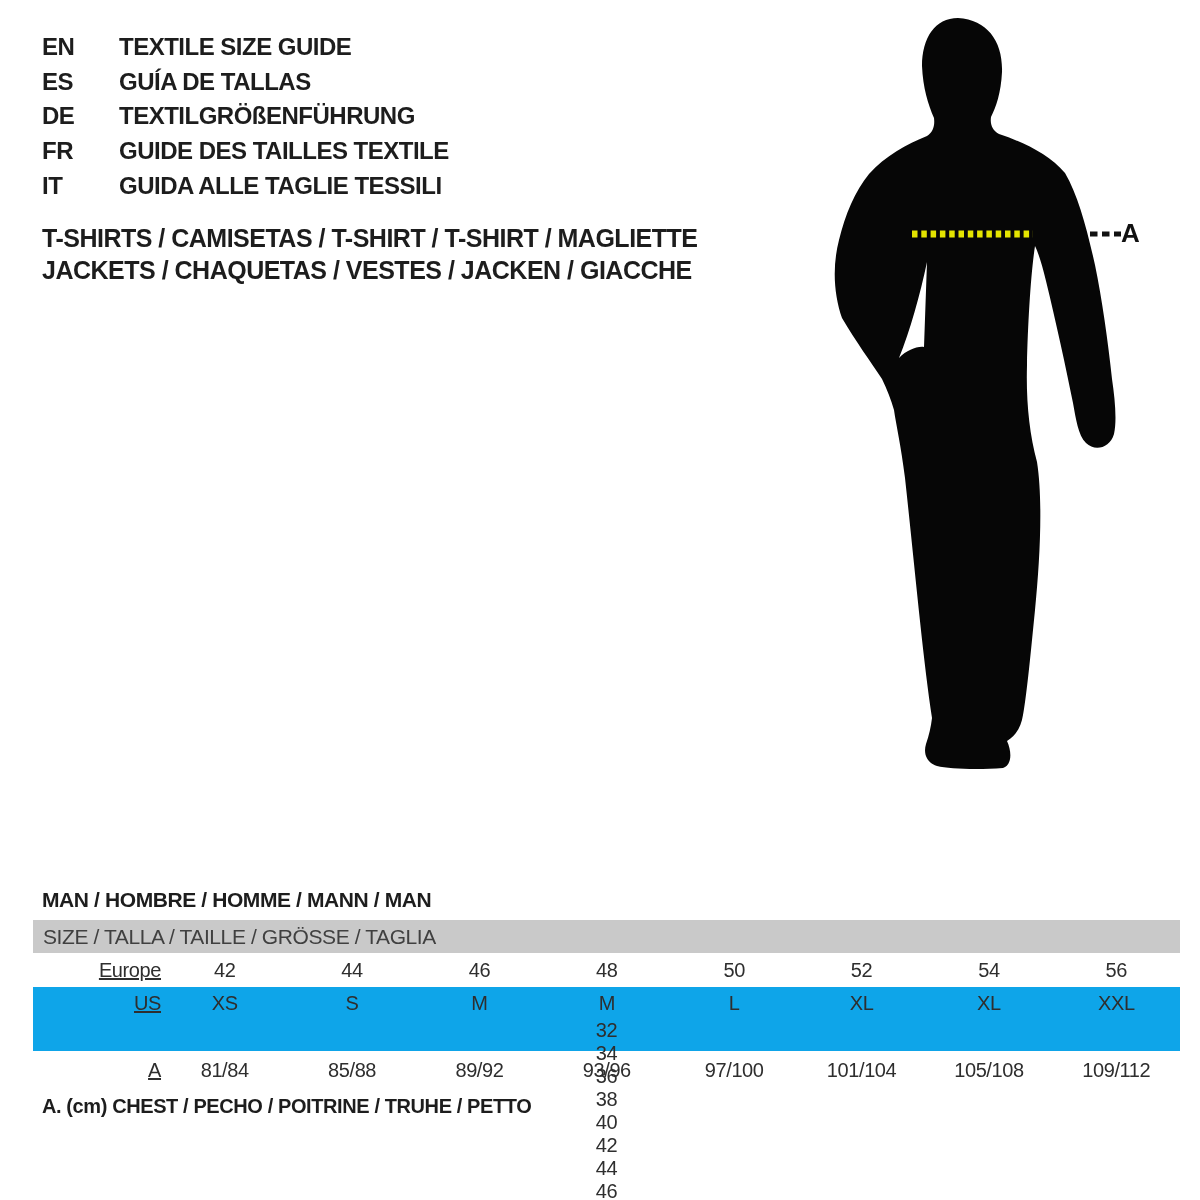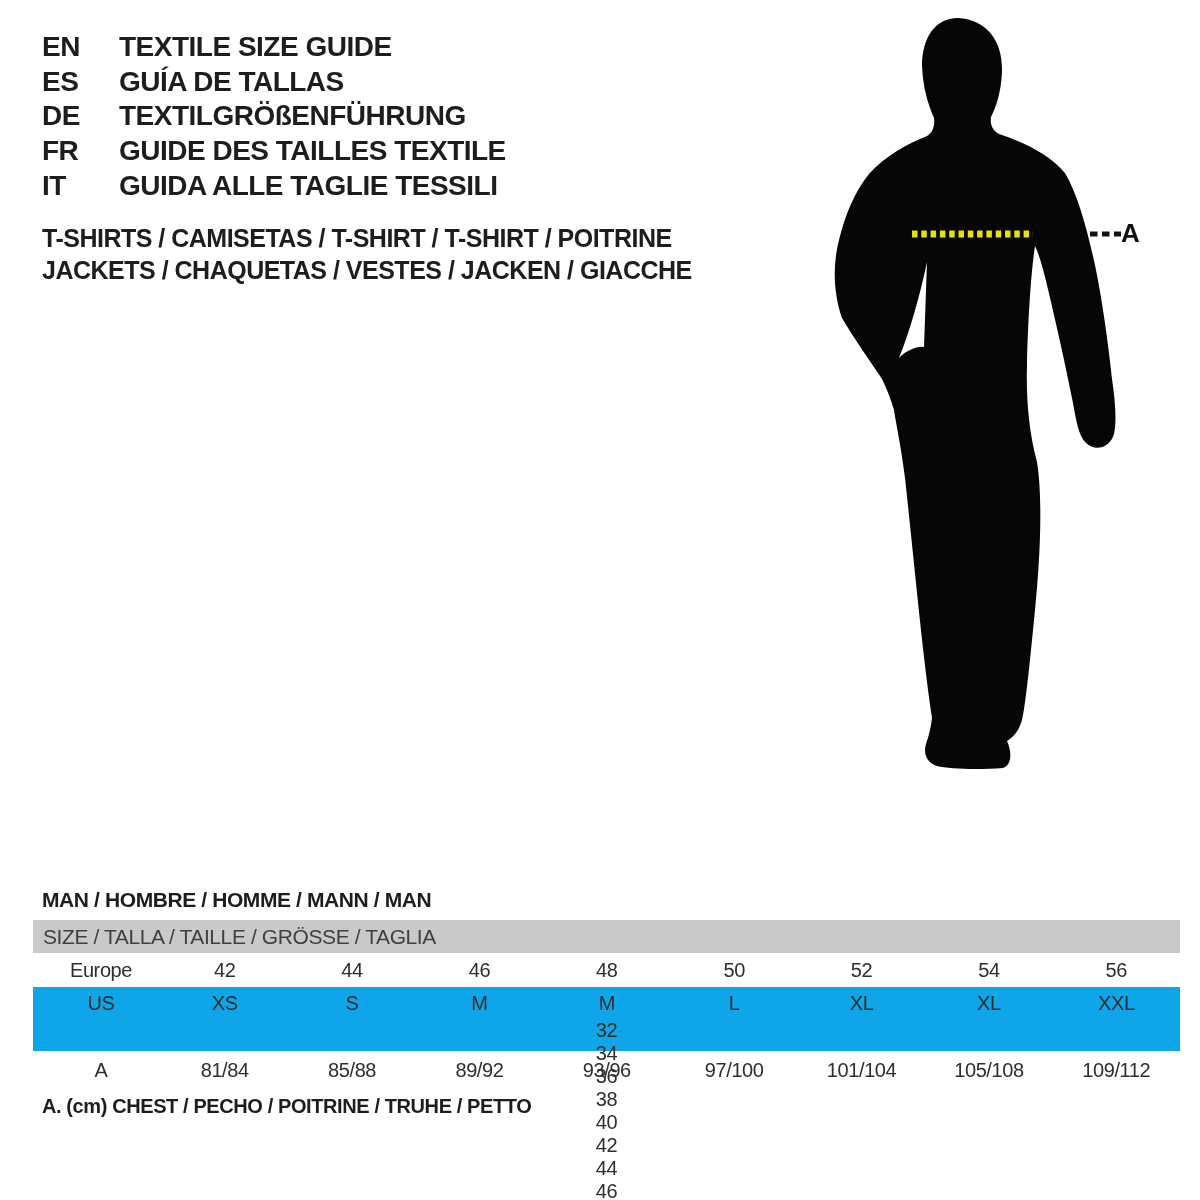--- a/index.html
+++ b/index.html
@@ -17,21 +17,21 @@
   .lang-block {
     position: absolute;
     left: 42px;
     top: 30px;
   }
   .lang-row {
     display: flex;
     height: 34.6px;
     align-items: center;
     font-weight: 700;
-    font-size: 28px;
+    font-size: 24px;
     letter-spacing: -0.5px;
     white-space: nowrap;
   }
   .lang-code { width: 77px; }
   .lang-label { }
 
   
   .categories {
     position: absolute;
     left: 42px;
@@ -98,21 +98,22 @@
     color: #2e2e2e;
   }
   .table-row.striped { background: #0ea5e9; }
   .row-europe { height: 34px; }
   .row-us { height: 32px; }
   .row-num { height: 32px; flex-direction: column; }
   .row-a { height: 38px; }
   .label-cell {
     width: 128px;
     padding-left: 8px;
-    text-align: center;
+    text-align: right;
+    text-decoration: underline;
   }
   .value-cell {
     flex: 1;
     text-align: center;
   }
 
   
   .footnote {
     position: absolute;
     left: 42px;
@@ -145,21 +146,21 @@
       <span class="lang-code">FR</span>
       <span class="lang-label">GUIDE DES TAILLES TEXTILE</span>
     </div>
     <div class="lang-row">
       <span class="lang-code">IT</span>
       <span class="lang-label">GUIDA ALLE TAGLIE TESSILI</span>
     </div>
   </div>
 
   <div class="categories">
-    <div>T-SHIRTS / CAMISETAS / T-SHIRT / T-SHIRT / POITRINE</div>
+    <div>T-SHIRTS / CAMISETAS / T-SHIRT / T-SHIRT / MAGLIETTE</div>
     <div>JACKETS / CHAQUETAS / VESTES / JACKEN / GIACCHE</div>
   </div>
 
   <svg class="figure-svg" viewBox="815 8 340 775" xmlns="http://www.w3.org/2000/svg">
     <path fill="#060606" d="
       M 958 18
       C 988 20 1003 42 1002 72
       C 1001 93 996 107 991 117
       C 990 124 992 130 999 134
       C 1023 142 1049 154 1065 173

